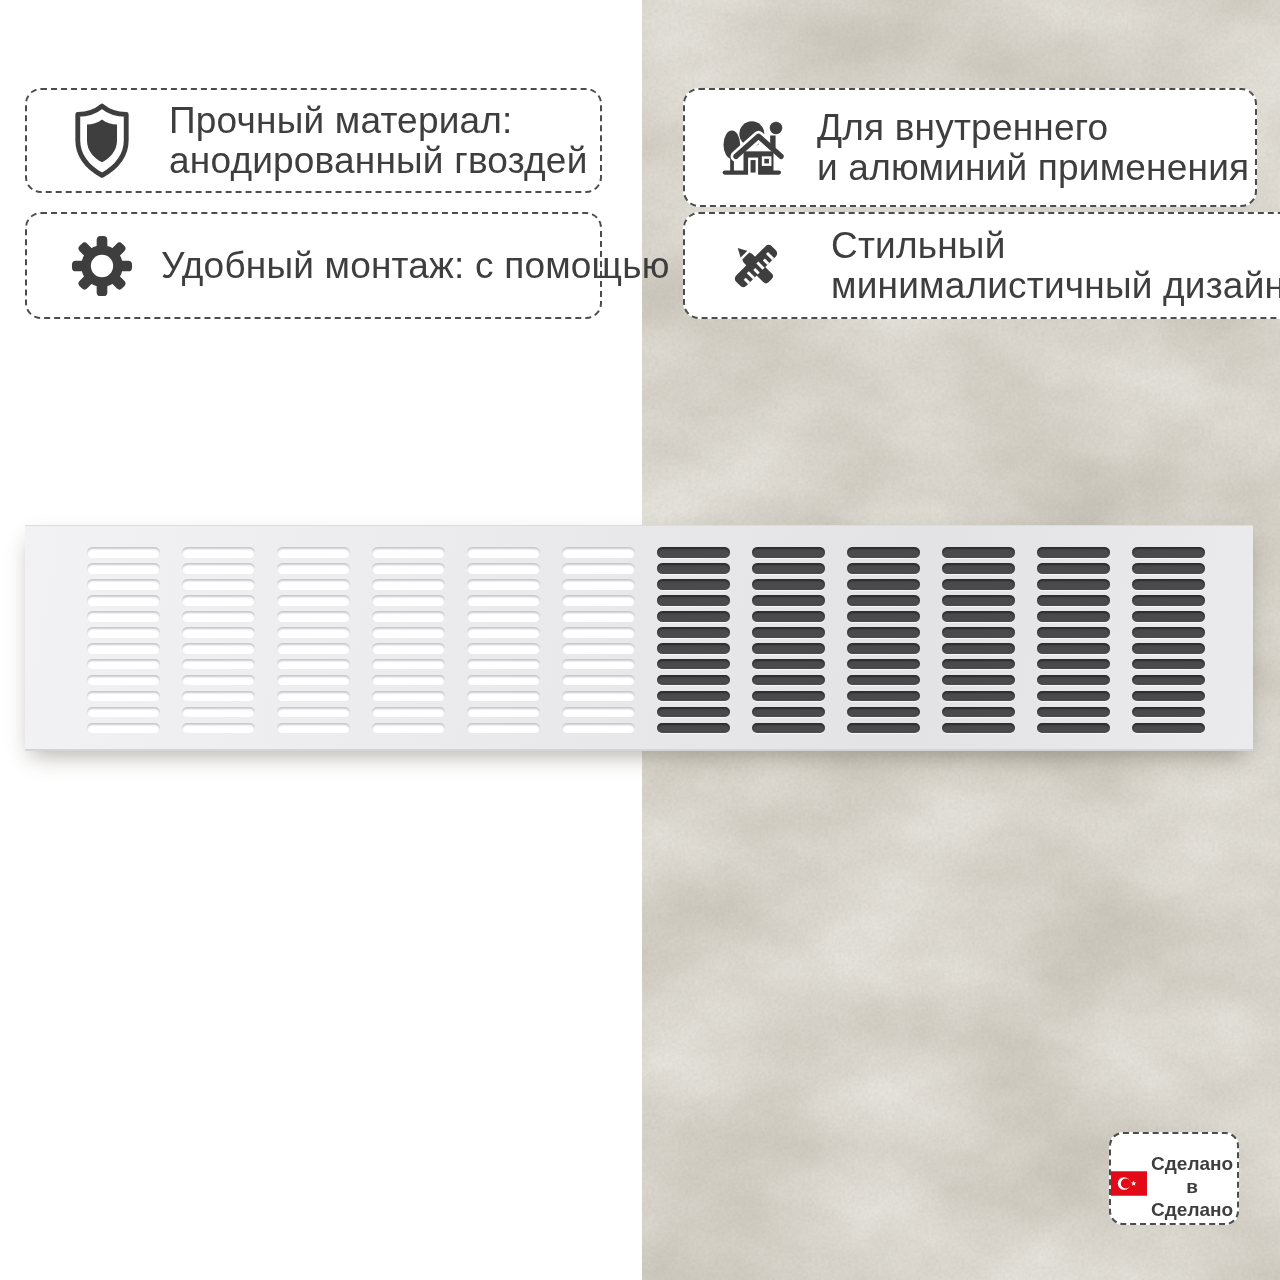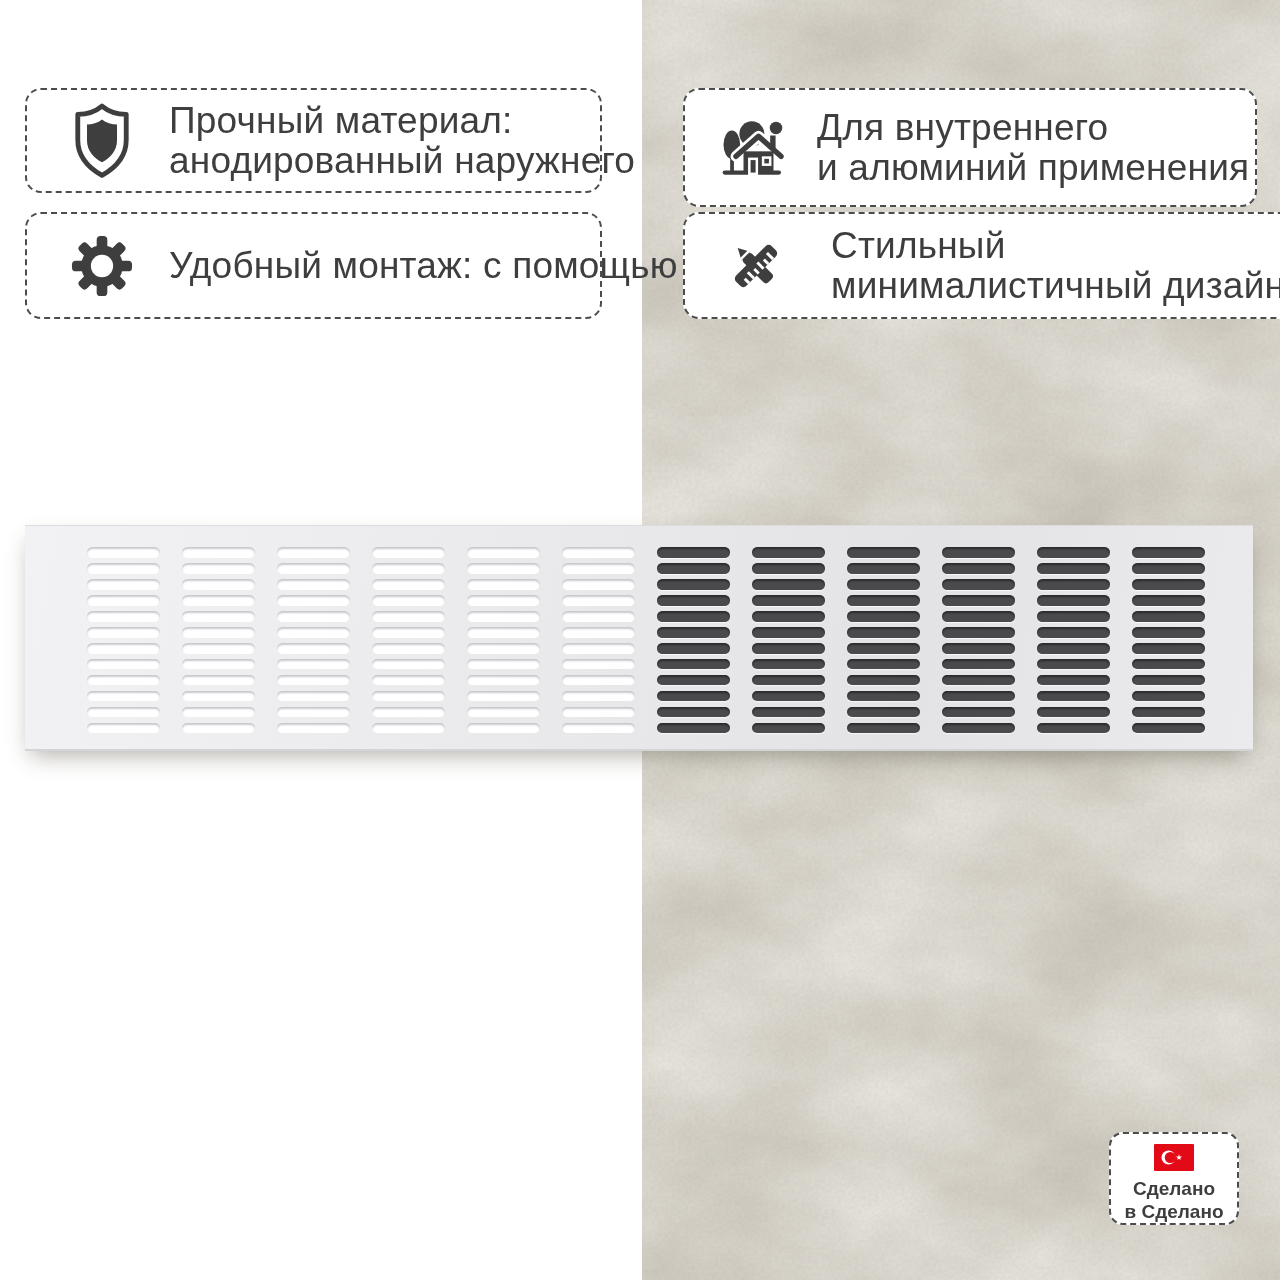--- a/index.html
+++ b/index.html
@@ -17,42 +17,42 @@
   
   .badge{
     position:absolute;background:#ffffff;
     border:2px dashed #4c4c4c;border-radius:16px;
     display:flex;align-items:center;
   }
   .badge .icon-box{flex:0 0 auto;display:flex;align-items:center;justify-content:center;width:70px;}
   .badge .text{color:#3e3e3e;font-size:37px;line-height:40px;letter-spacing:.2px;}
   .badge .text span{display:block;white-space:nowrap;}
   #badge-material {left:25px; top:88px; width:577px;height:105px;padding-left:40px;gap:32px;}
-  #badge-montage  {left:25px; top:212px;width:577px;height:107px;padding-left:40px;gap:32px;}
+  #badge-montage  {left:25px; top:212px;width:577px;height:107px;padding-left:40px;gap:24px;}
   #badge-usage    {left:683px;top:88px; width:574px;height:119px;padding-left:36px;gap:26px;}
   #badge-design   {left:683px;top:212px;width:639px;height:107px;padding-left:36px;gap:40px;}
 
   
   .grille{
     position:absolute;left:25px;top:525px;width:1228px;height:226px;
     background:linear-gradient(100deg,#f2f2f4 0%,#e9e9eb 45%,#e3e3e5 72%,#ebebed 100%);
     border-top:1px solid #dcdcde;border-bottom:2px solid #d4d4d6;
     box-shadow:0 10px 22px -6px rgba(80,75,63,.45);
   }
   .slots{position:absolute;left:62px;top:21px;display:flex;gap:22px;}
   .slot-col{display:flex;flex-direction:column;gap:5.4px;width:73px;}
   .slot{height:10.6px;border-radius:5.3px;}
   .slot-light{background:#ffffff;box-shadow:inset 0 2px 2px rgba(110,110,118,.38);}
   .slot-dark{background:#4a4a4c;box-shadow:inset 0 2px 2px rgba(0,0,0,.42),0 1px 1px rgba(255,255,255,.75);}
 
   
   .made-in{
     position:absolute;left:1109px;top:1132px;width:130px;height:93px;
     background:#ffffff;border:2px dashed #4c4c4c;border-radius:14px;
-    display:flex;flex-direction:column;align-items:center;padding-top:10px;
+    display:flex;flex-direction:row;align-items:center;padding-top:10px;
   }
   .made-in .flag{display:block;border-radius:1px;}
   .made-in .text{margin-top:6px;text-align:center;color:#3e3e3e;font-size:19px;line-height:23px;font-weight:bold;}
   .made-in .text span{display:block;}
 </style>
 </head>
 <body>
 
 <div class="canvas">
 
@@ -76,21 +76,21 @@
 
   <div class="badge" id="badge-material">
     <span class="icon-box">
       <svg viewBox="0 0 64 78" width="62" height="76">
         <path d="M32 3 C25.5 8.5 15.5 11.5 7 11.5 L7 38 C7 56 19.5 67.5 32 74.5 C44.5 67.5 57 56 57 38 L57 11.5 C48.5 11.5 38.5 8.5 32 3 Z" fill="none" stroke="#3e3e3e" stroke-width="5" stroke-linejoin="round"></path>
         <path d="M32 3 C25.5 8.5 15.5 11.5 7 11.5 L7 38 C7 56 19.5 67.5 32 74.5 C44.5 67.5 57 56 57 38 L57 11.5 C48.5 11.5 38.5 8.5 32 3 Z" transform="translate(32,39) scale(0.62) translate(-32,-39)" fill="#3e3e3e"></path>
       </svg>
     </span>
     <div class="text">
       <span>Прочный материал:</span>
-      <span>анодированный наружнего</span>
+      <span>анодированный гвоздей</span>
     </div>
   </div>
 
   <div class="badge" id="badge-montage">
     <span class="icon-box">
       <svg viewBox="0 0 64 64" width="62" height="62">
         <g fill="#3e3e3e">
           <rect x="26.5" y="1" width="11" height="16" rx="4"></rect>
           <rect x="26.5" y="1" width="11" height="16" rx="4" transform="rotate(45 32 32)"></rect>
           <rect x="26.5" y="1" width="11" height="16" rx="4" transform="rotate(90 32 32)"></rect>

